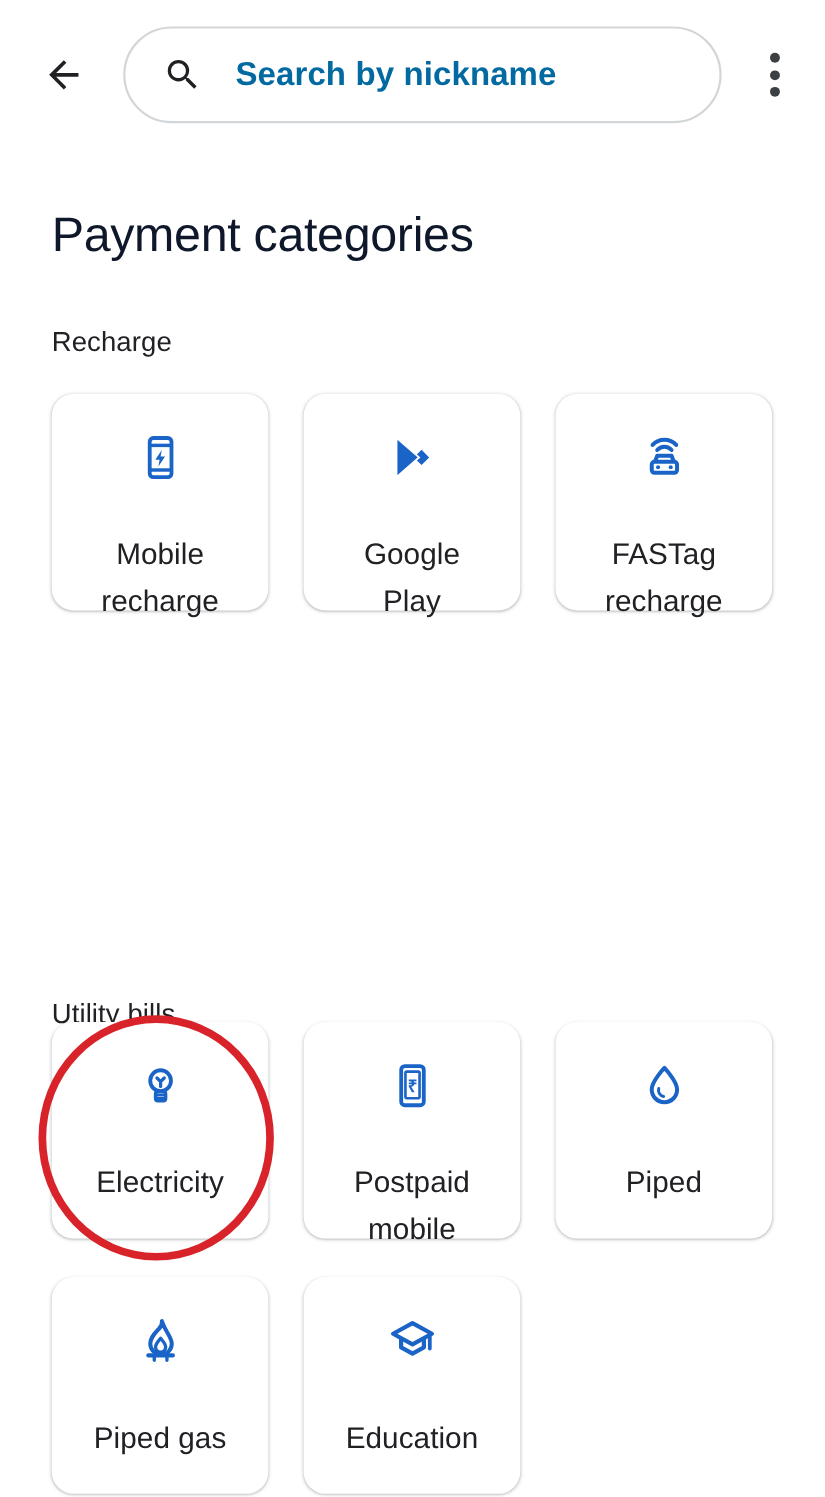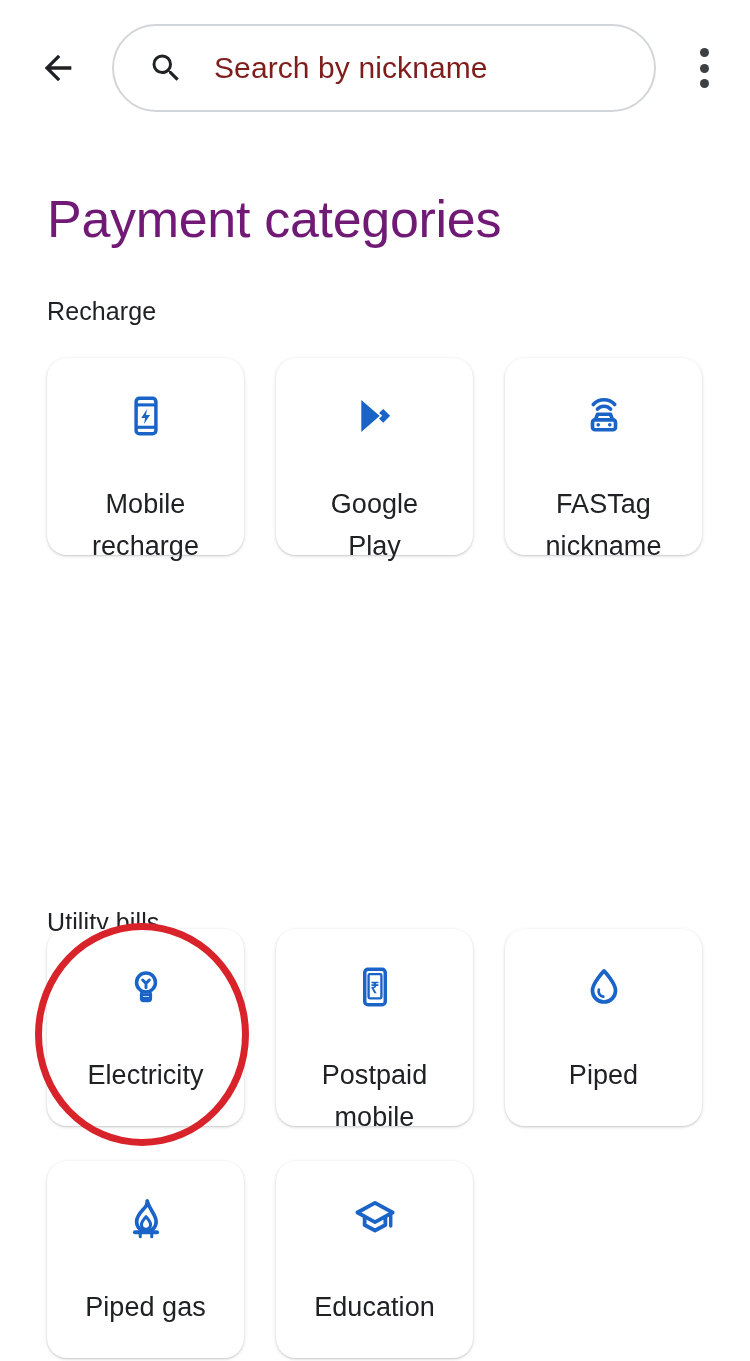--- a/index.html
+++ b/index.html
@@ -46,23 +46,24 @@
   }
   .search-icon {
     margin-left: 32px;
     width: 40px; height: 40px;
     display: flex; align-items: center; justify-content: center;
     flex: 0 0 auto;
   }
   .search-placeholder {
     margin-left: 28px;
     font-size: 30px;
-    color: #7f1d1d;
+    color: #0369a1;
     letter-spacing: 0.1px;
     white-space: nowrap;
+    font-weight: bold;
   }
   .overflow-btn {
     position: absolute;
     left: 682px; top: 44px;
     width: 44px; height: 48px;
     display: flex; flex-direction: column;
     align-items: center; justify-content: space-between;
     padding: 4px 0;
     cursor: pointer;
   }
@@ -70,23 +71,23 @@
     display: block;
     width: 9px; height: 9px;
     border-radius: 50%;
     background: #3c4043;
   }
 
   
   .page-title {
     position: absolute;
     left: 47px; top: 188px;
-    font-size: 52px;
+    font-size: 44px;
     font-weight: 400;
-    color: #701a75;
+    color: #0f172a;
     letter-spacing: -0.3px;
     line-height: 1.2;
   }
 
   
   .section-label {
     position: absolute;
     left: 47px;
     font-size: 25px;
     font-weight: 400;
@@ -221,21 +222,21 @@
         <svg width="46" height="46" viewBox="0 0 24 24">
           <path d="M6.4 6.0a7.6 7.6 0 0 1 11.2 0" fill="none" stroke="#1a64c8" stroke-width="1.9" stroke-linecap="round"></path>
           <path d="M8.6 8.4a4.6 4.6 0 0 1 6.8 0" fill="none" stroke="#1a64c8" stroke-width="1.9" stroke-linecap="round"></path>
           <path d="M7.4 14.3l1.2-3.2h6.8l1.2 3.2" fill="none" stroke="#1a64c8" stroke-width="1.9" stroke-linejoin="round"></path>
           <rect x="6.0" y="14.0" width="12" height="5.2" rx="1.3" fill="none" stroke="#1a64c8" stroke-width="1.9"></rect>
           <circle cx="9.0" cy="16.6" r="0.95" fill="#1a64c8"></circle>
           <circle cx="15.0" cy="16.6" r="0.95" fill="#1a64c8"></circle>
         </svg>
       </span>
       <span class="card-label">FASTag
-nickname</span>
+recharge</span>
     </div>
 
   </div>
 
   <div class="section-label" id="label-utility">Utility bills</div>
 
   <div class="grid" id="grid-utility">
 
     <div class="card">
       <span class="card-icon">

